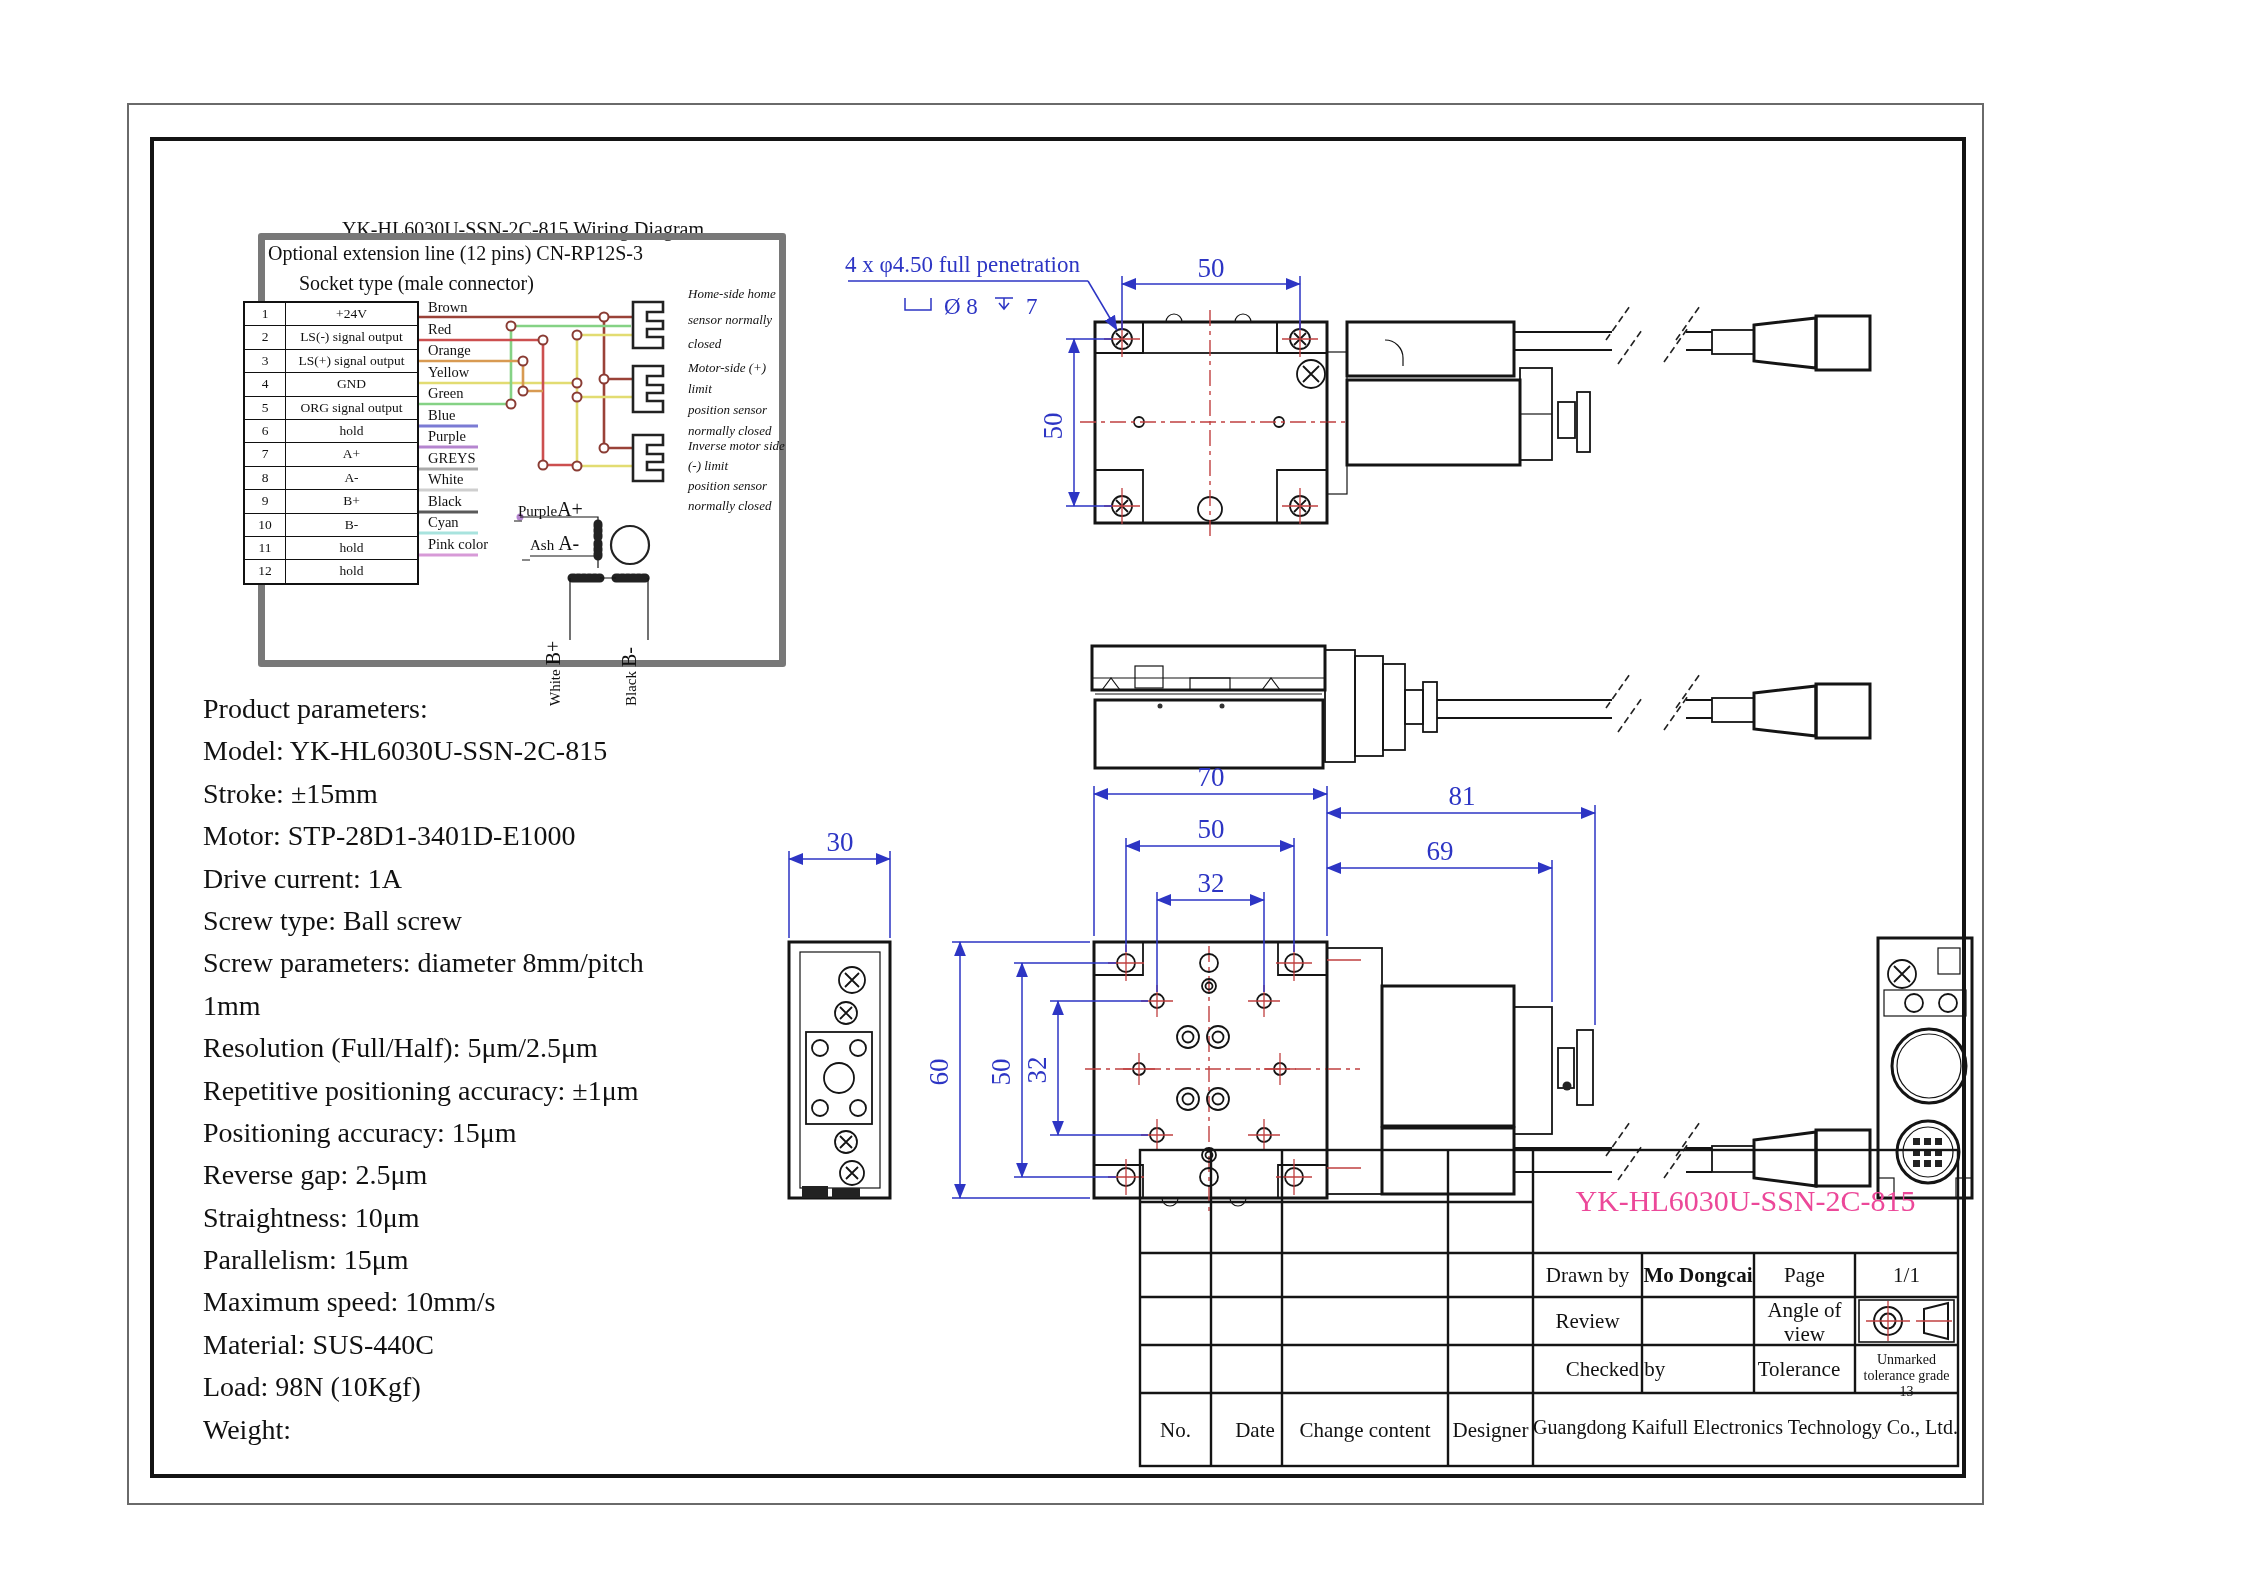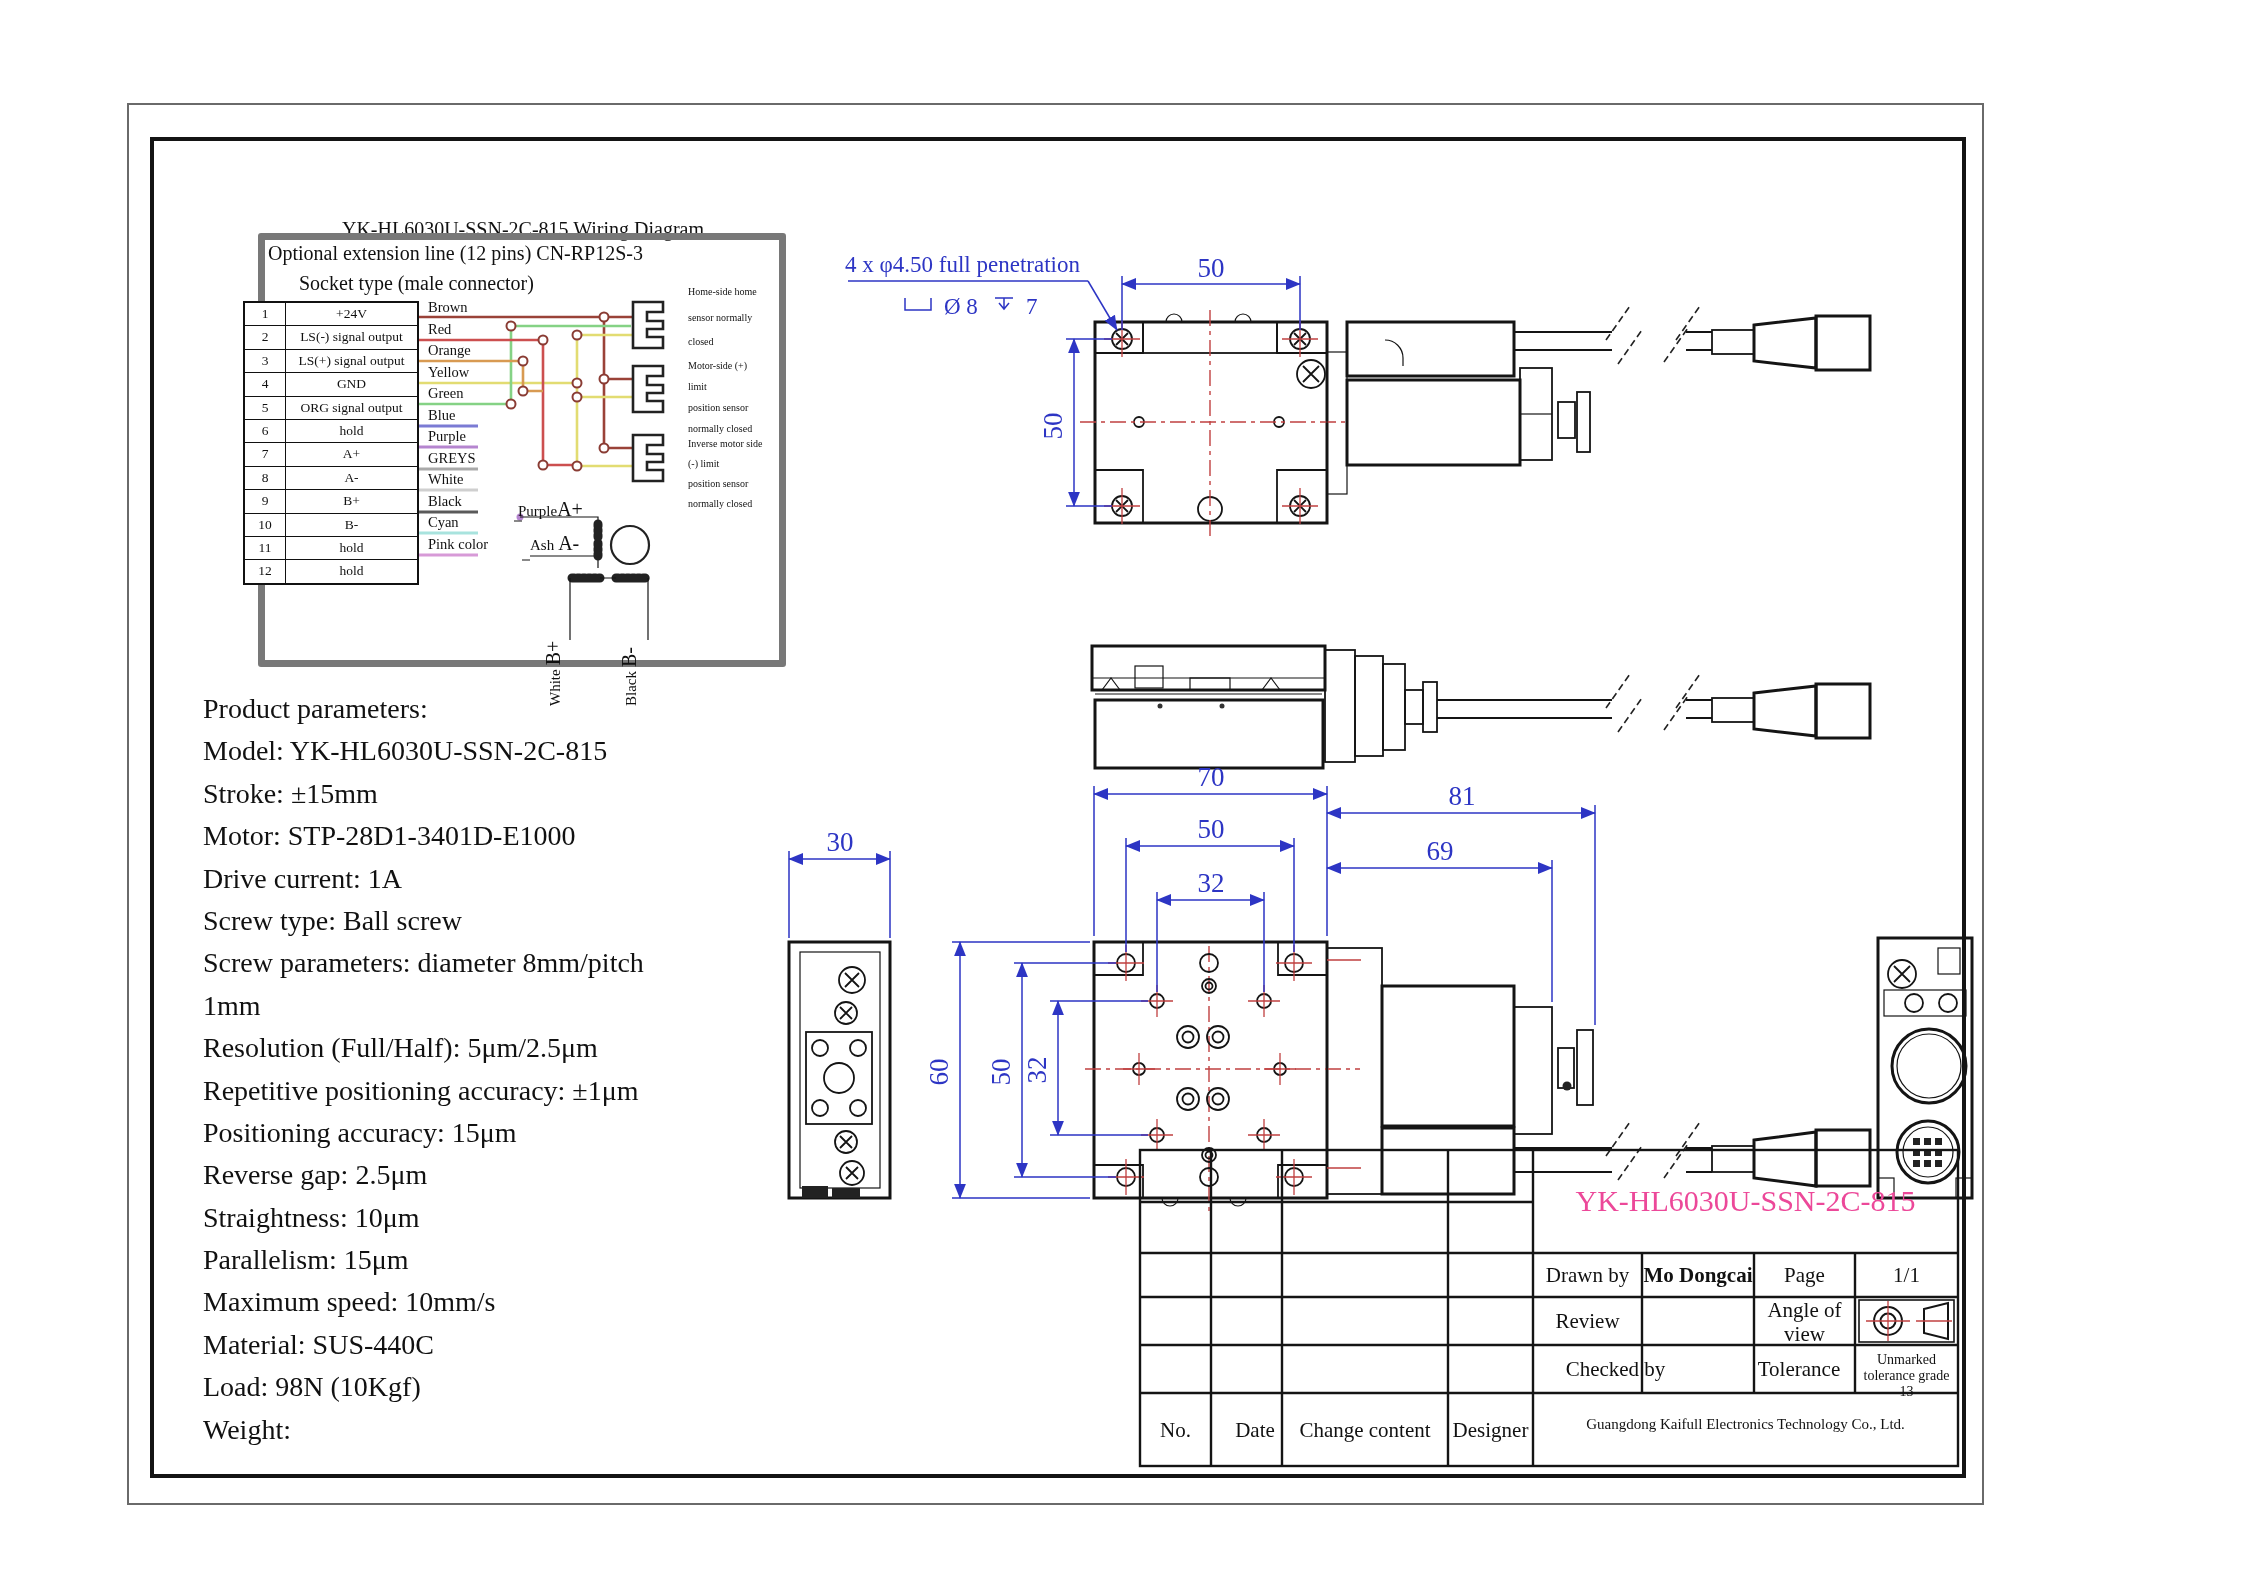--- a/index.html
+++ b/index.html
@@ -17,33 +17,33 @@
   #wiring-h2{left:299px;top:272px;font-size:20px;}
   
   #pin-table{left:243px;top:301px;width:172px;border:2.5px solid #111;}
   .pinrow{display:flex;height:22.4px;border-top:1.6px solid #111;font-size:13.5px;line-height:22.4px;}
   .pinrow:first-child{border-top:none;}
   .pinno{width:40px;text-align:center;border-right:1.6px solid #111;}
   .pinlabel{flex:1;text-align:center;white-space:nowrap;}
   
   .wirelabel{position:absolute;font-size:14.5px;white-space:nowrap;}
   
-  .sline{position:absolute;font-size:10px;white-space:nowrap;}
+  .sline{position:absolute;font-size:13px;white-space:nowrap;font-style:italic;}
   
   .ph-small{font-size:15px;}
   .ph-big{font-size:20px;}
   .vert{position:absolute;transform:rotate(-90deg);transform-origin:0 0;white-space:nowrap;}
   
   #params{left:203px;top:688px;width:600px;font-size:28px;}
   #params div{height:42.4px;line-height:42.4px;white-space:nowrap;}
   
   .tb{position:absolute;text-align:center;font-size:21px;line-height:1.15;}
   #tb-partno{color:#ec4899;font-size:30px;}
   .tb-small{font-size:14px;}
-  #tb-company{font-size:15px;white-space:nowrap;}
+  #tb-company{font-size:20px;white-space:nowrap;}
 </style>
 </head>
 <body>
 
 <div id="sheet">
 
   <svg class="abs" style="left:0;top:0;" width="2245" height="1588" viewBox="0 0 2245 1588">
     <defs>
       <marker id="ar" viewBox="0 0 10 10" refX="9.5" refY="5" markerWidth="10" markerHeight="10" orient="auto-start-reverse">
         <path d="M0,1 L10,5 L0,9 Z" fill="#2d35c4"></path>

